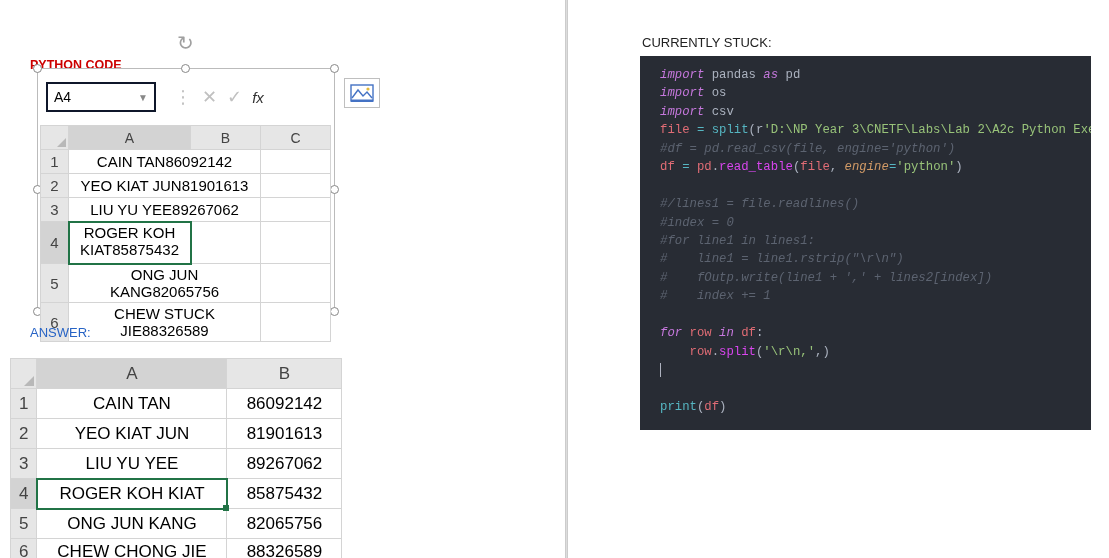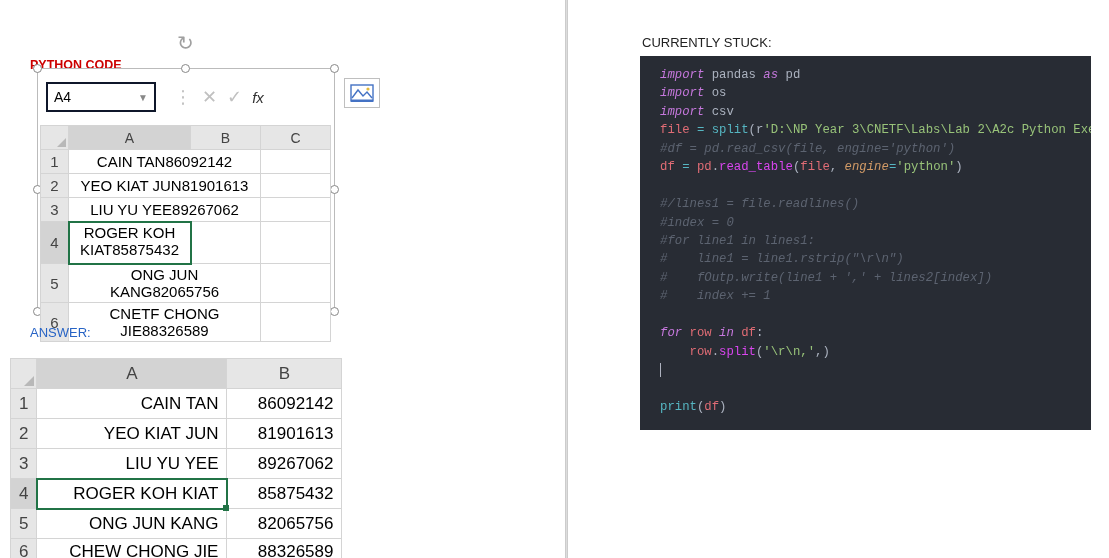--- a/index.html
+++ b/index.html
@@ -145,21 +145,21 @@
     left: 10px;
     top: 358px;
     border-collapse: collapse;
     font-size: 17px;
     background: #fff;
   }
   .sheet2 th, .sheet2 td {
     border: 1px solid #d4d4d4;
     padding: 3px 8px;
     height: 30px;
-    text-align: right;
+    text-align: center;
     font-weight: normal;
   }
   .sheet2 th { background: #e6e6e6; text-align: center; color: #444; }
   .sheet2 .corner { background: #e6e6e6; width: 18px; position: relative; }
   .sheet2 .corner::after {
     content:"";
     position:absolute; right:2px; bottom:2px;
     border-left: 10px solid transparent;
     border-bottom: 10px solid #b8b8b8;
   }
@@ -287,21 +287,21 @@
       <td class="colB"></td>
       <td class="colC"></td>
     </tr>
     <tr>
       <td class="rowhead">5</td>
       <td class="colA" colspan="2">ONG JUN KANG82065756</td>
       <td class="colC"></td>
     </tr>
     <tr>
       <td class="rowhead">6</td>
-      <td class="colA" colspan="2">CNETF CHONG JIE88326589</td>
+      <td class="colA" colspan="2">CHEW STUCK JIE88326589</td>
       <td class="colC"></td>
     </tr>
   </tbody>
     </table>
 
   <div class="answer-text">ANSWER:</div>
 
   <table class="sheet2">
     <tbody>
         <tr>

